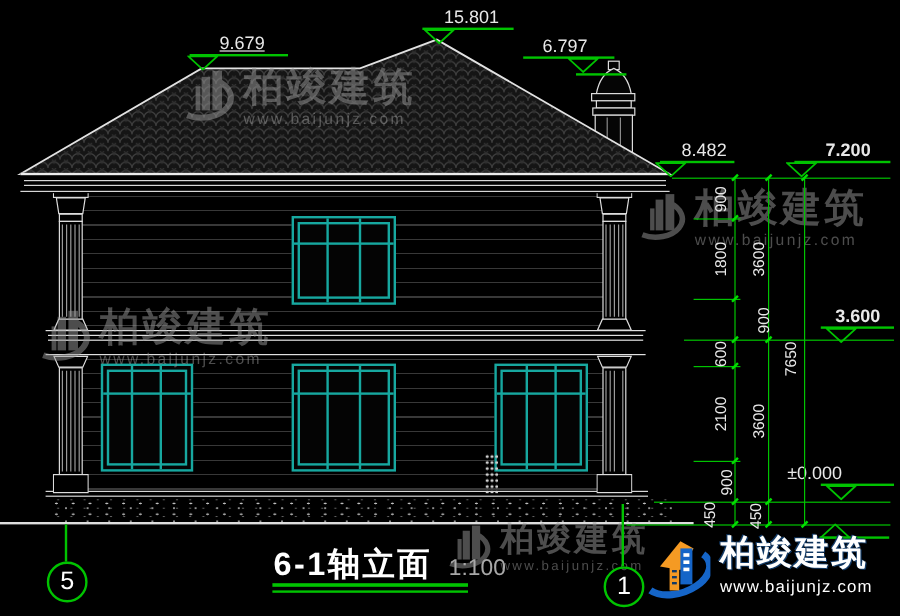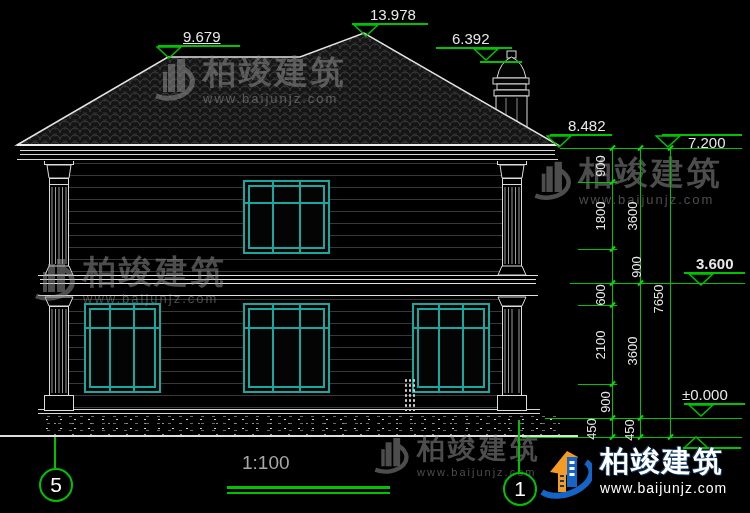--- a/index.html
+++ b/index.html
@@ -205,52 +205,52 @@
       <div class="wm-url" style="font-size:11px;">www.baijunjz.com</div>
     </div>
   </div>
 
   <div class="abs lvtext" style="left:183px;top:28px;text-decoration:underline;">9.679</div>
   <div class="abs gline" style="left:158px;top:45px;width:82px;height:2px;"></div>
   <svg class="abs" style="left:156px;top:46px;" width="26" height="13">
       <path d="M1 1 L25 1 L13 12 Z" fill="none" stroke="#00c300" stroke-width="1.5"></path>
     </svg>
 
-  <div class="abs lvtext" style="left:370px;top:6px;">13.978</div>
+  <div class="abs lvtext" style="left:370px;top:6px;">15.801</div>
   <div class="abs gline" style="left:352px;top:23px;width:76px;height:2px;"></div>
   <svg class="abs" style="left:353px;top:24px;" width="26" height="13">
       <path d="M1 1 L25 1 L13 12 Z" fill="none" stroke="#00c300" stroke-width="1.5"></path>
     </svg>
 
-  <div class="abs lvtext" style="left:452px;top:30px;">6.392</div>
+  <div class="abs lvtext" style="left:452px;top:30px;">6.797</div>
   <div class="abs gline" style="left:436px;top:47px;width:76px;height:2px;"></div>
   <svg class="abs" style="left:473px;top:48px;" width="26" height="13">
       <path d="M1 1 L25 1 L13 12 Z" fill="none" stroke="#00c300" stroke-width="1.5"></path>
     </svg>
   <div class="abs gline" style="left:480px;top:61px;width:42px;height:2px;"></div>
 
   <div class="abs lvtext" style="left:568px;top:117px;">8.482</div>
   <div class="abs gline" style="left:550px;top:134px;width:62px;height:2px;"></div>
   <svg class="abs" style="left:546px;top:135px;" width="26" height="13">
       <path d="M1 1 L25 1 L13 12 Z" fill="none" stroke="#00c300" stroke-width="1.5"></path>
     </svg>
 
-  <div class="abs lvtext" style="left:688px;top:134px;">7.200</div>
+  <div class="abs lvtext" style="left:688px;top:117px;font-weight:bold;">7.200</div>
   <div class="abs gline" style="left:662px;top:134px;width:80px;height:2px;"></div>
   <svg class="abs" style="left:655px;top:135px;" width="26" height="13">
       <path d="M1 1 L25 1 L13 12 Z" fill="none" stroke="#00c300" stroke-width="1.5"></path>
     </svg>
 
   <div class="abs lvtext" style="left:696px;top:255px;font-weight:bold;">3.600</div>
   <div class="abs gline" style="left:684px;top:272px;width:61px;height:2px;"></div>
   <svg class="abs" style="left:688px;top:273px;" width="26" height="13">
       <path d="M1 1 L25 1 L13 12 Z" fill="none" stroke="#00c300" stroke-width="1.5"></path>
     </svg>
 
-  <div class="abs lvtext" style="left:682px;top:386px;">±0.000</div>
+  <div class="abs lvtext" style="left:656px;top:386px;">±0.000</div>
   <div class="abs gline" style="left:684px;top:403px;width:61px;height:2px;"></div>
   <svg class="abs" style="left:688px;top:404px;" width="26" height="13">
       <path d="M1 1 L25 1 L13 12 Z" fill="none" stroke="#00c300" stroke-width="1.5"></path>
     </svg>
 
   <svg class="abs" style="left:683px;top:436px;" width="26" height="13">
       <path d="M1 12 L25 12 L13 1 Z" fill="none" stroke="#00c300" stroke-width="1.5"></path>
     </svg>
   <div class="abs gline" style="left:683px;top:447px;width:58px;height:2px;"></div>
 
@@ -299,20 +299,21 @@
   <div class="abs gline" style="left:54px;top:437px;width:2px;height:31px;"></div>
   <div class="abs bubble" style="left:39px;top:468px;">
     <span>5</span>
   </div>
   <div class="abs gline" style="left:518px;top:420px;width:2px;height:52px;"></div>
   <div class="abs bubble" style="left:503px;top:472px;">
     <span>1</span>
   </div>
 
   <div class="abs" style="left:228px;top:452px;display:flex;align-items:baseline;">
+    <span class="title-cn">6-1轴立面</span>
     <span class="title-scale">1:100</span>
   </div>
   <div class="abs" style="left:227px;top:486px;width:163px;height:3px;background:#00c300;"></div>
   <div class="abs" style="left:227px;top:492px;width:163px;height:2px;background:#00c300;"></div>
 
   <div class="abs logo" style="left:536px;top:442px;">
     <svg width="56" height="58" viewBox="0 0 56 58">
       <path d="M6 50 A26 16 -18 1 0 50 20" stroke="#1565c8" stroke-width="6" fill="none"></path>
       <path d="M14 30 L31 9 L42 15 L31 33 Z" fill="#f59a23"></path>
       <rect x="31" y="15" width="10" height="30" fill="#1565c8"></rect>

